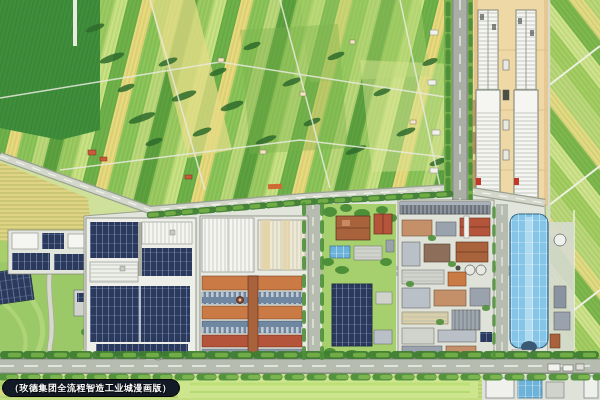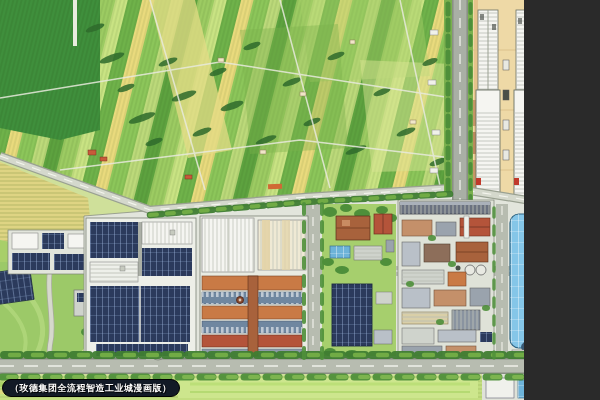--- a/index.html
+++ b/index.html
@@ -1,16 +1,16 @@
 <!DOCTYPE html>
 <html style="--farm_green: #8cc65a; --farm_green_dark: #3f8f3c; --farm_yellow: #e9da7d; --hedge_dark: #2f6b2c; --road_gray: #b7bcb0; --yard_tan: #eed9a6; --roof_white: #f5f5f1; --solar_navy: #2b3a5c; --blue_building: #85c6e8; --brick_orange: #c97a45; --brick_red: #b4543a; --tree_green: #4e8f3a; --concrete: #e2e5dc; --badge_bg: #121a26; --badge_text: #ffffff;"><head>
 <meta charset="utf-8">
 <style>
   html,body{margin:0;padding:0;background:#2a2a2a;}
-  .stage{position:relative;width:524px;height:400px;overflow:hidden;
+  .stage{position:relative;width:600px;height:400px;overflow:hidden;
          font-family:"DejaVu Sans",sans-serif;background:#cfe09a;}
   svg{display:block}
   .solar{fill:var(--solar_navy)}
   .roofwhite{fill:var(--roof_white)}
   .road{fill:var(--road_gray)}
   .yard{fill:var(--yard_tan)}
   .bluebldg{fill:var(--blue_building)}
   .brick{fill:var(--brick_orange)}
   .brickred{fill:var(--brick_red)}
   .tree{fill:var(--tree_green)}

